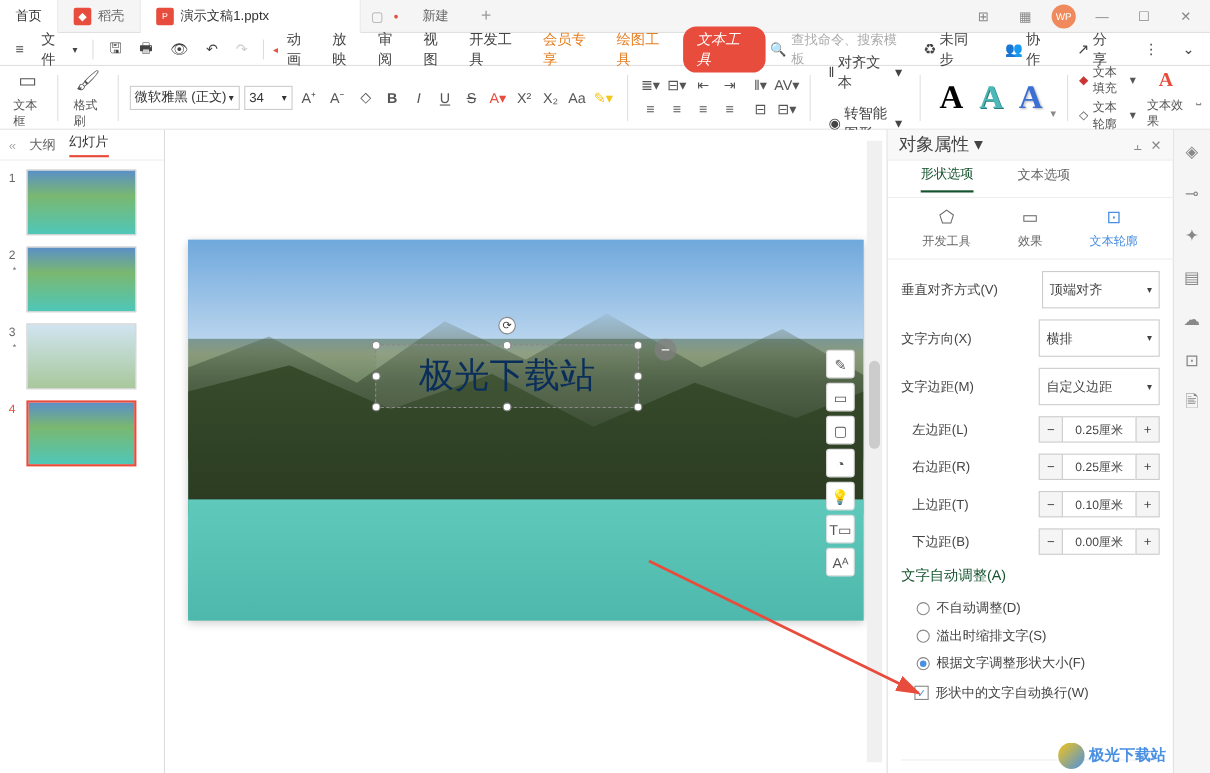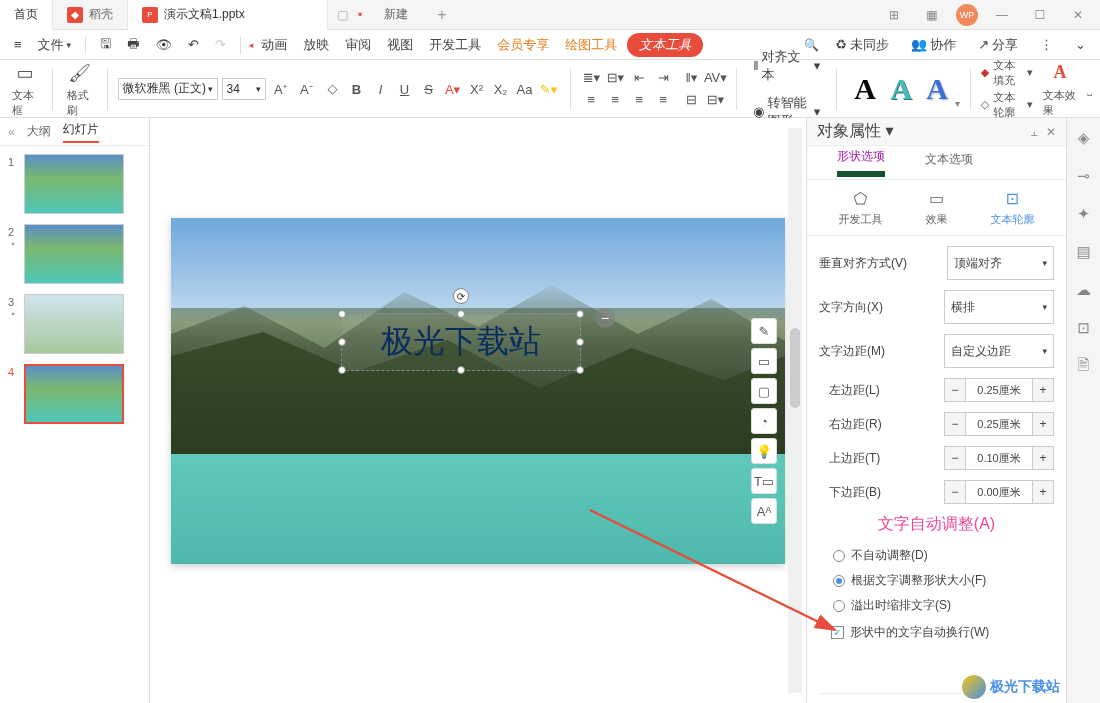--- a/index.html
+++ b/index.html
@@ -82,33 +82,33 @@
 .float-tool { width: 26px; height: 26px; background: #fff; border: 1px solid #ddd; border-radius: 3px; display: flex; align-items: center; justify-content: center; font-size: 13px; color: #555; cursor: pointer; }
 .zoom-btn { position: absolute; width: 20px; height: 20px; background: rgba(128,128,128,.7); border-radius: 50%; color: #fff; display: flex; align-items: center; justify-content: center; font-size: 14px; cursor: pointer; }
 
 
 .right-panel { width: 260px; border-left: 1px solid #ddd; background: #fff; display: flex; flex-direction: column; position: relative; }
 .panel-header { height: 28px; display: flex; align-items: center; justify-content: space-between; padding: 0 10px; border-bottom: 1px solid #eee; background: #f8f8f8; }
 .panel-title { font-size: 16px; color: #444; }
 .panel-close { display: flex; gap: 8px; color: #888; cursor: pointer; }
 .panel-tabs { height: 34px; display: flex; align-items: center; border-bottom: 1px solid #eee; padding: 0 30px; gap: 40px; }
 .panel-tab { font-size: 12px; color: #666; cursor: pointer; padding-bottom: 6px; }
-.panel-tab.active { color: #a21caf; border-bottom: 6px solid #14532d; }
+.panel-tab.active { color: #14532d; border-bottom: 2px solid #14532d; }
 .sub-tabs { height: 56px; display: flex; align-items: center; justify-content: space-around; border-bottom: 1px solid #eee; padding: 0 10px; }
 .sub-tab { display: flex; flex-direction: column; align-items: center; gap: 4px; font-size: 11px; color: #666; cursor: pointer; }
 .sub-tab.active { color: #4a90e2; }
 .sub-tab-icon { width: 20px; height: 20px; display: flex; align-items: center; justify-content: center; font-size: 16px; }
 .panel-body { flex: 1; overflow-y: auto; padding: 10px 12px; }
 .prop-row { display: flex; align-items: center; justify-content: space-between; margin-bottom: 10px; font-size: 12px; color: #444; }
 .prop-label { flex: 0 0 auto; }
 .prop-select { width: 110px; height: 24px; border: 1px solid #ccc; padding: 16px 6px; font-size: 12px; display: flex; align-items: center; justify-content: space-between; background: #fff; margin-left: 40px; }
 .prop-spinner { display: flex; align-items: center; }
 .prop-spinner .btn { width: 22px; height: 24px; border: 1px solid #ccc; background: #f5f5f5; display: flex; align-items: center; justify-content: center; cursor: pointer; }
 .prop-spinner .val { width: 66px; height: 24px; border-top: 1px solid #ccc; border-bottom: 1px solid #ccc; display: flex; align-items: center; justify-content: center; font-size: 11px; }
-.section-title { font-size: 16px; color: #ec4899; margin: 10px 0 8px; text-align: center; }
+.section-title { font-size: 13px; color: #14532d; margin: 10px 0 8px; }
 .radio-row { display: flex; align-items: center; gap: 6px; padding: 4px 0 4px 14px; font-size: 12px; color: #444; }
 .radio { width: 12px; height: 12px; border: 1px solid #888; border-radius: 50%; display: inline-block; position: relative; }
 .radio.checked::after { content: ''; position: absolute; inset: 2px; background: #4a90e2; border-radius: 50%; }
 .check-row { display: flex; align-items: center; gap: 6px; padding: 6px 0 4px 12px; font-size: 12px; color: #444; }
 .checkbox { width: 13px; height: 13px; border: 1px solid #888; display: inline-flex; align-items: center; justify-content: center; font-size: 10px; color: #4a90e2; }
 .expand-row { display: flex; align-items: center; gap: 6px; padding: 10px 0; font-size: 12px; color: #444; cursor: pointer; border-top: 1px solid #eee; margin-top: 48px; }
 
 
 .side-icons { width: 34px; background: #f5f5f5; border-left: 1px solid #ddd; display: flex; flex-direction: column; align-items: center; padding-top: 10px; gap: 18px; }
 .side-icon { width: 20px; height: 20px; color: #888; cursor: pointer; display: flex; align-items: center; justify-content: center; font-size: 15px; }
@@ -175,20 +175,21 @@
   <span class="menu-btn">放映</span>
   <span class="menu-btn">审阅</span>
   <span class="menu-btn">视图</span>
   <span class="menu-btn">开发工具</span>
   <span class="menu-btn menu-orange">会员专享</span>
   <span class="menu-btn menu-orange">绘图工具</span>
   <span class="menu-btn menu-red">文本工具</span>
   <div class="menubar-right">
     <span class="search-box">
       <span>🔍</span>
+      <span>查找命令、搜索模板</span>
     </span>
     <span class="menu-btn">♻ <span>未同步</span></span>
     <span class="menu-btn">👥 <span>协作</span></span>
     <span class="menu-btn">↗ <span>分享</span></span>
     <span class="menu-btn">⋮</span>
     <span class="menu-btn">⌄</span>
   </div>
 </div>
 
 <div class="toolbar">
@@ -424,26 +425,26 @@
           <div class="val">0.00厘米</div>
           <div class="btn">+</div>
         </div>
       </div>
       <div class="section-title">文字自动调整(A)</div>
       <div class="radio-row">
         <span class="radio"></span>
         <span>不自动调整(D)</span>
       </div>
       <div class="radio-row">
+        <span class="radio"></span>
+        <span>溢出时缩排文字(S)</span>
+      </div>
+      <div class="radio-row">
         <span class="radio checked"></span>
         <span>根据文字调整形状大小(F)</span>
-      </div>
-      <div class="radio-row">
-        <span class="radio"></span>
-        <span>溢出时缩排文字(S)</span>
       </div>
       <div class="check-row">
         <span class="checkbox">✓</span>
         <span>形状中的文字自动换行(W)</span>
       </div>
       <div class="expand-row">
         <span style="font-size:10px;">▸</span>
         <span>可选文字</span>
       </div>
     </div>

